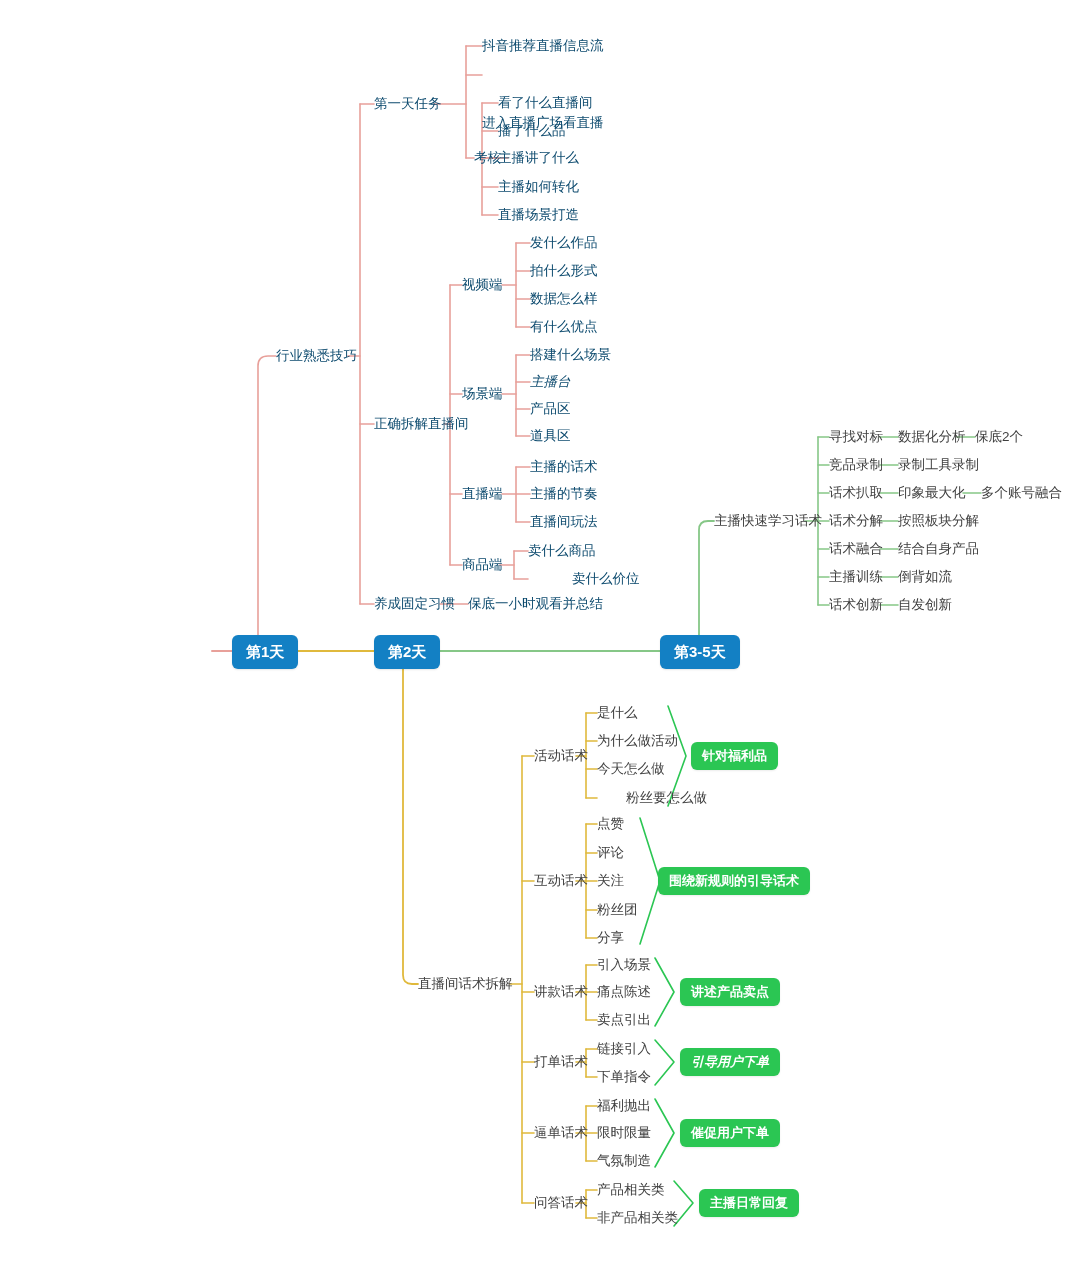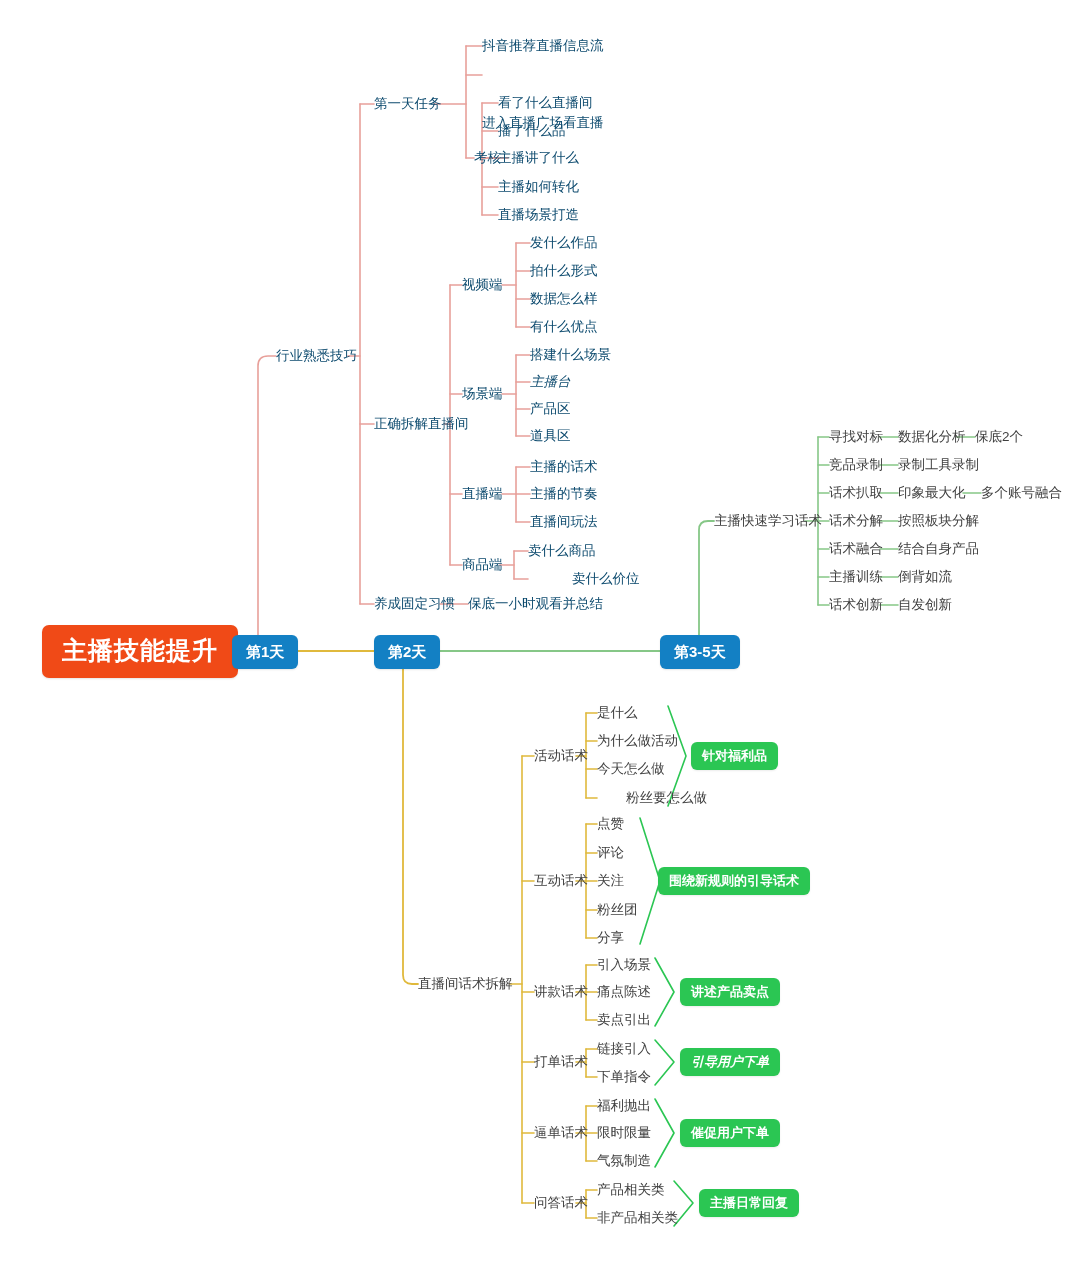--- a/index.html
+++ b/index.html
@@ -208,21 +208,20 @@
 
       <path d="M576,1203 L586,1203" stroke="#E0B93C" stroke-width="1.6"></path>
       <path d="M586,1190 L586,1218" stroke="#E0B93C" stroke-width="1.6"></path>
       <path d="M586,1190 L597,1190" stroke="#E0B93C" stroke-width="1.6"></path>
       <path d="M586,1218 L597,1218" stroke="#E0B93C" stroke-width="1.6"></path>
       <path d="M674,1181 L693,1203 L674,1226" stroke="#2BC653" stroke-width="1.6"></path>
 
     </g>
   </svg>
 
-  <div class="node root-node" style="left:42px; top:625px;">主播技能提升</div>
 
   <div class="node day-node" style="left:232px; top:635px;">第1天</div>
   <div class="node day-node" style="left:374px; top:635px;">第2天</div>
   <div class="node day-node" style="left:660px; top:635px;">第3-5天</div>
 
   <div class="node txt red" style="left:276px; top:349px;">行业熟悉技巧</div>
 
   <div class="node txt red" style="left:374px; top:97px;">第一天任务</div>
   <div class="node txt red" style="left:482px; top:39px;">抖音推荐直播信息流</div>
   <div class="node txt red" style="left:482px; top:68px;margin-top:48px;">进入直播广场看直播</div>

